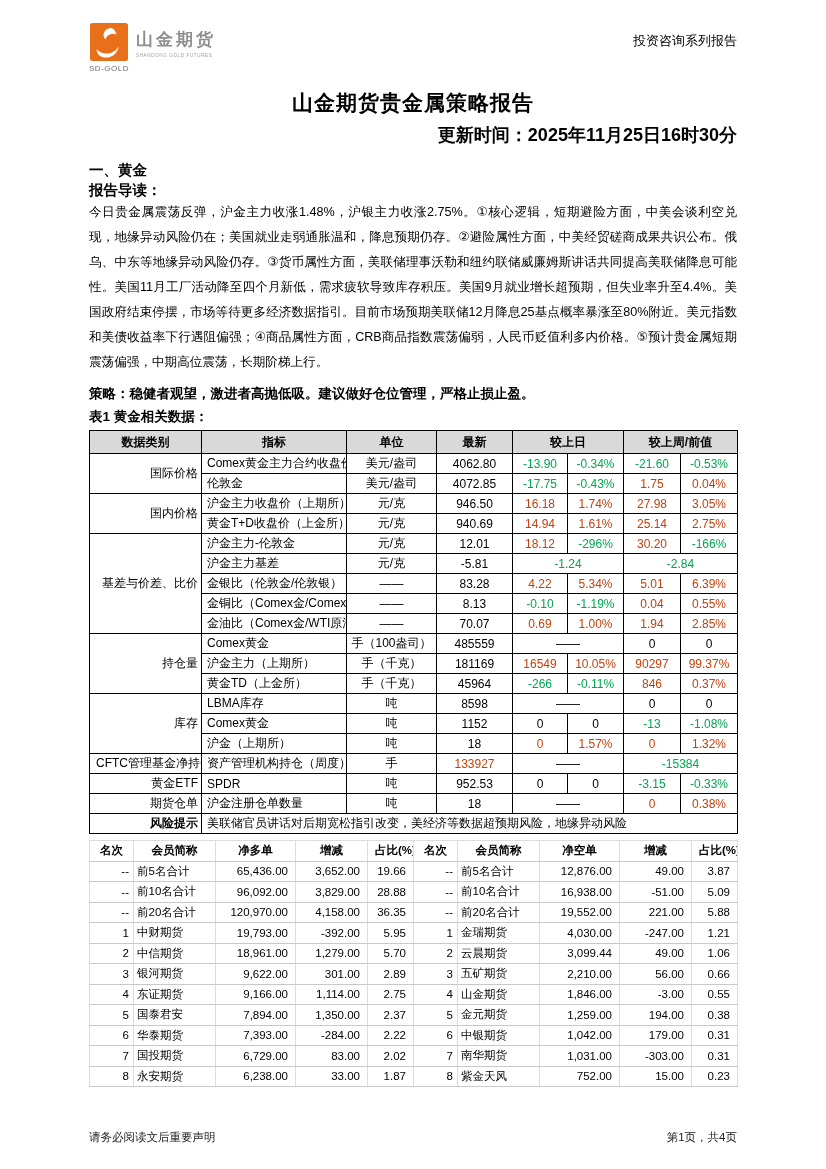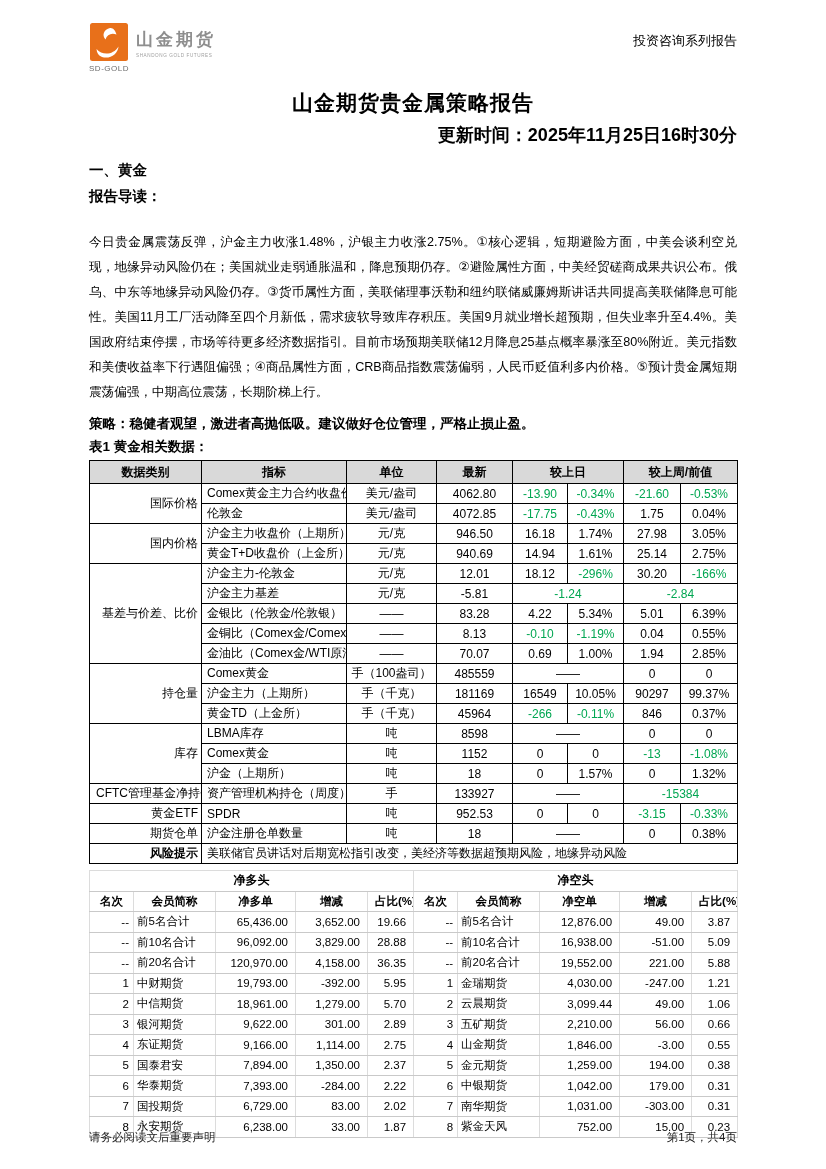--- a/index.html
+++ b/index.html
@@ -14,36 +14,36 @@
   .logo-sub { font-size:8px; color:#6d6d6d; margin-top:2px; letter-spacing:.5px; }
   .logo-cn { font-size:17px; font-weight:bold; color:#8e8e8e; letter-spacing:3px; margin-top:6px; }
   .logo-en { font-size:4.6px; color:#a0a0a0; letter-spacing:.6px; margin-top:2px; }
   .series { font-size:13px; color:#000; padding-top:10px; }
 
   
   .title { text-align:center; font-size:21px; font-weight:bold; margin-top:16px; letter-spacing:1px; }
   .update { text-align:right; font-size:18px; font-weight:600; margin-top:6px; }
 
   .h-gold { font-size:14.5px; font-weight:bold; margin-top:14px; }
-  .h-guide { font-size:14.5px; font-weight:bold; margin-top:7px; }
-  .guide { margin-top:24px; font-size:12.6px; line-height:25px; text-align:justify; }
+  .h-guide { font-size:14.5px; font-weight:bold; margin-top:1px; }
+  .guide { font-size:12.6px; line-height:25px; text-align:justify; }
   .strategy { margin-top:10px; font-size:13.5px; font-weight:bold; }
   .tbl-caption { margin-top:5px; font-size:13.5px; font-weight:bold; }
 
   
   table.gold { width:100%; border-collapse:collapse; margin-top:4px; font-size:12px; table-layout:fixed; }
   table.gold th, table.gold td { border:1px solid #000; height:20px; padding:1px 3px; overflow:hidden; white-space:nowrap; }
   table.gold { border:1.5px solid #000; }
   table.gold th { background:#d9d9d9; font-weight:bold; height:23px; text-align:center; }
   table.gold td.cat { text-align:right; padding-left:6px; }
   table.gold td.cat.bold { font-weight:bold; }
   table.gold td.ind { text-align:left; padding-left:5px; }
   table.gold td.unit, table.gold td.num { text-align:center; }
   table.gold td.risk { text-align:left; padding-left:5px; }
-  .r { color:#000000; }
+  .r { color:#c2410c; }
   .g { color:#00a651; }
 
   
   .rank-title { font-size:14.5px; font-weight:bold; margin-top:16px; }
   table.rank { width:100%; border-collapse:collapse; margin-top:6px; font-size:11.5px; table-layout:fixed; border:1px solid #c4c4c4; }
   table.rank td { border:1px solid #dcdcdc; border-bottom:1px solid #c9c9c9; height:20.5px; padding:1px 7px; overflow:hidden; white-space:nowrap; background:#fff; }
   table.rank td.grp { text-align:center; font-weight:bold; font-size:12px; }
   table.rank td.hd { text-align:center; font-weight:bold; }
   table.rank td.c0 { text-align:right; padding-right:4px; }
   table.rank td.c1 { text-align:left; padding-left:3px; }
@@ -287,24 +287,20 @@
           <col style="width:72px">
           <col style="width:46px">
         <col style="width:44px">
           <col style="width:82px">
           <col style="width:80px">
           <col style="width:72px">
           <col style="width:46px">
       </colgroup>
       <tbody>
           <tr>
-            <td class="grp" colspan="5">净多头</td>
-            <td class="grp" colspan="5">净空头</td>
-          </tr>
-          <tr>
             <td class="hd">名次</td>
             <td class="hd">会员简称</td>
             <td class="hd">净多单</td>
             <td class="hd">增减</td>
             <td class="hd">占比(%)</td>
             <td class="hd">名次</td>
             <td class="hd">会员简称</td>
             <td class="hd">净空单</td>
             <td class="hd">增减</td>
             <td class="hd">占比(%)</td>

